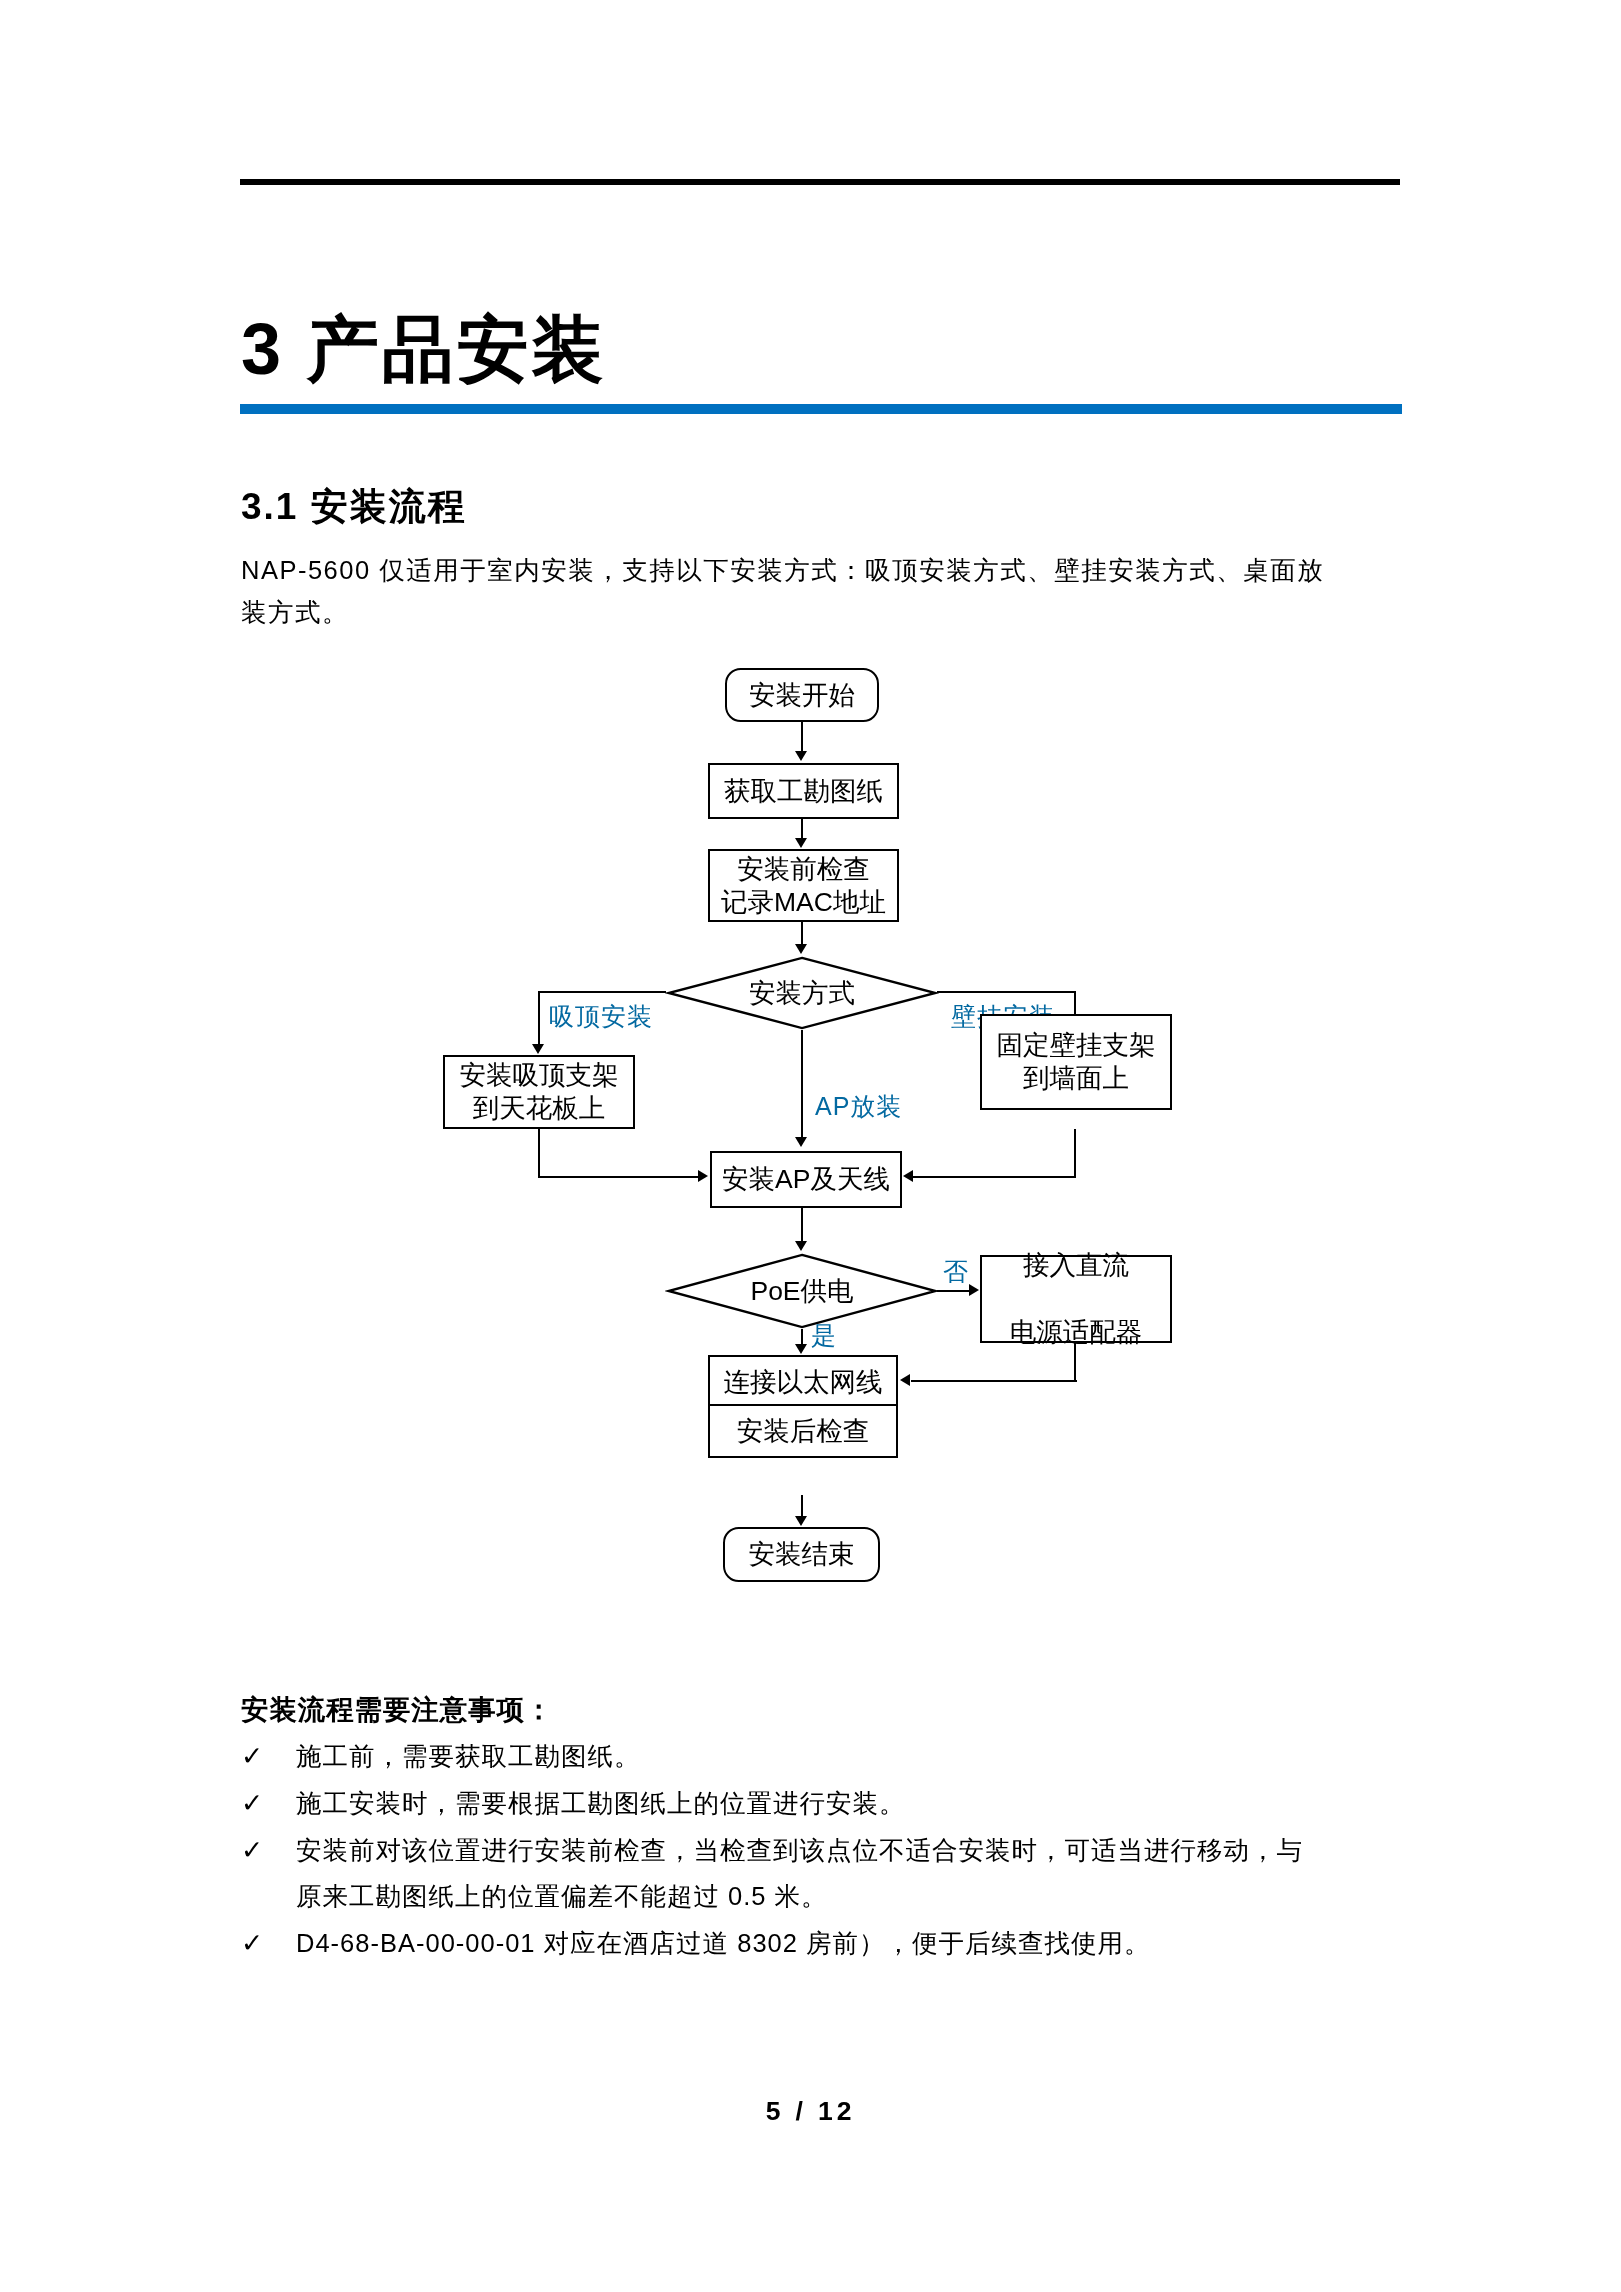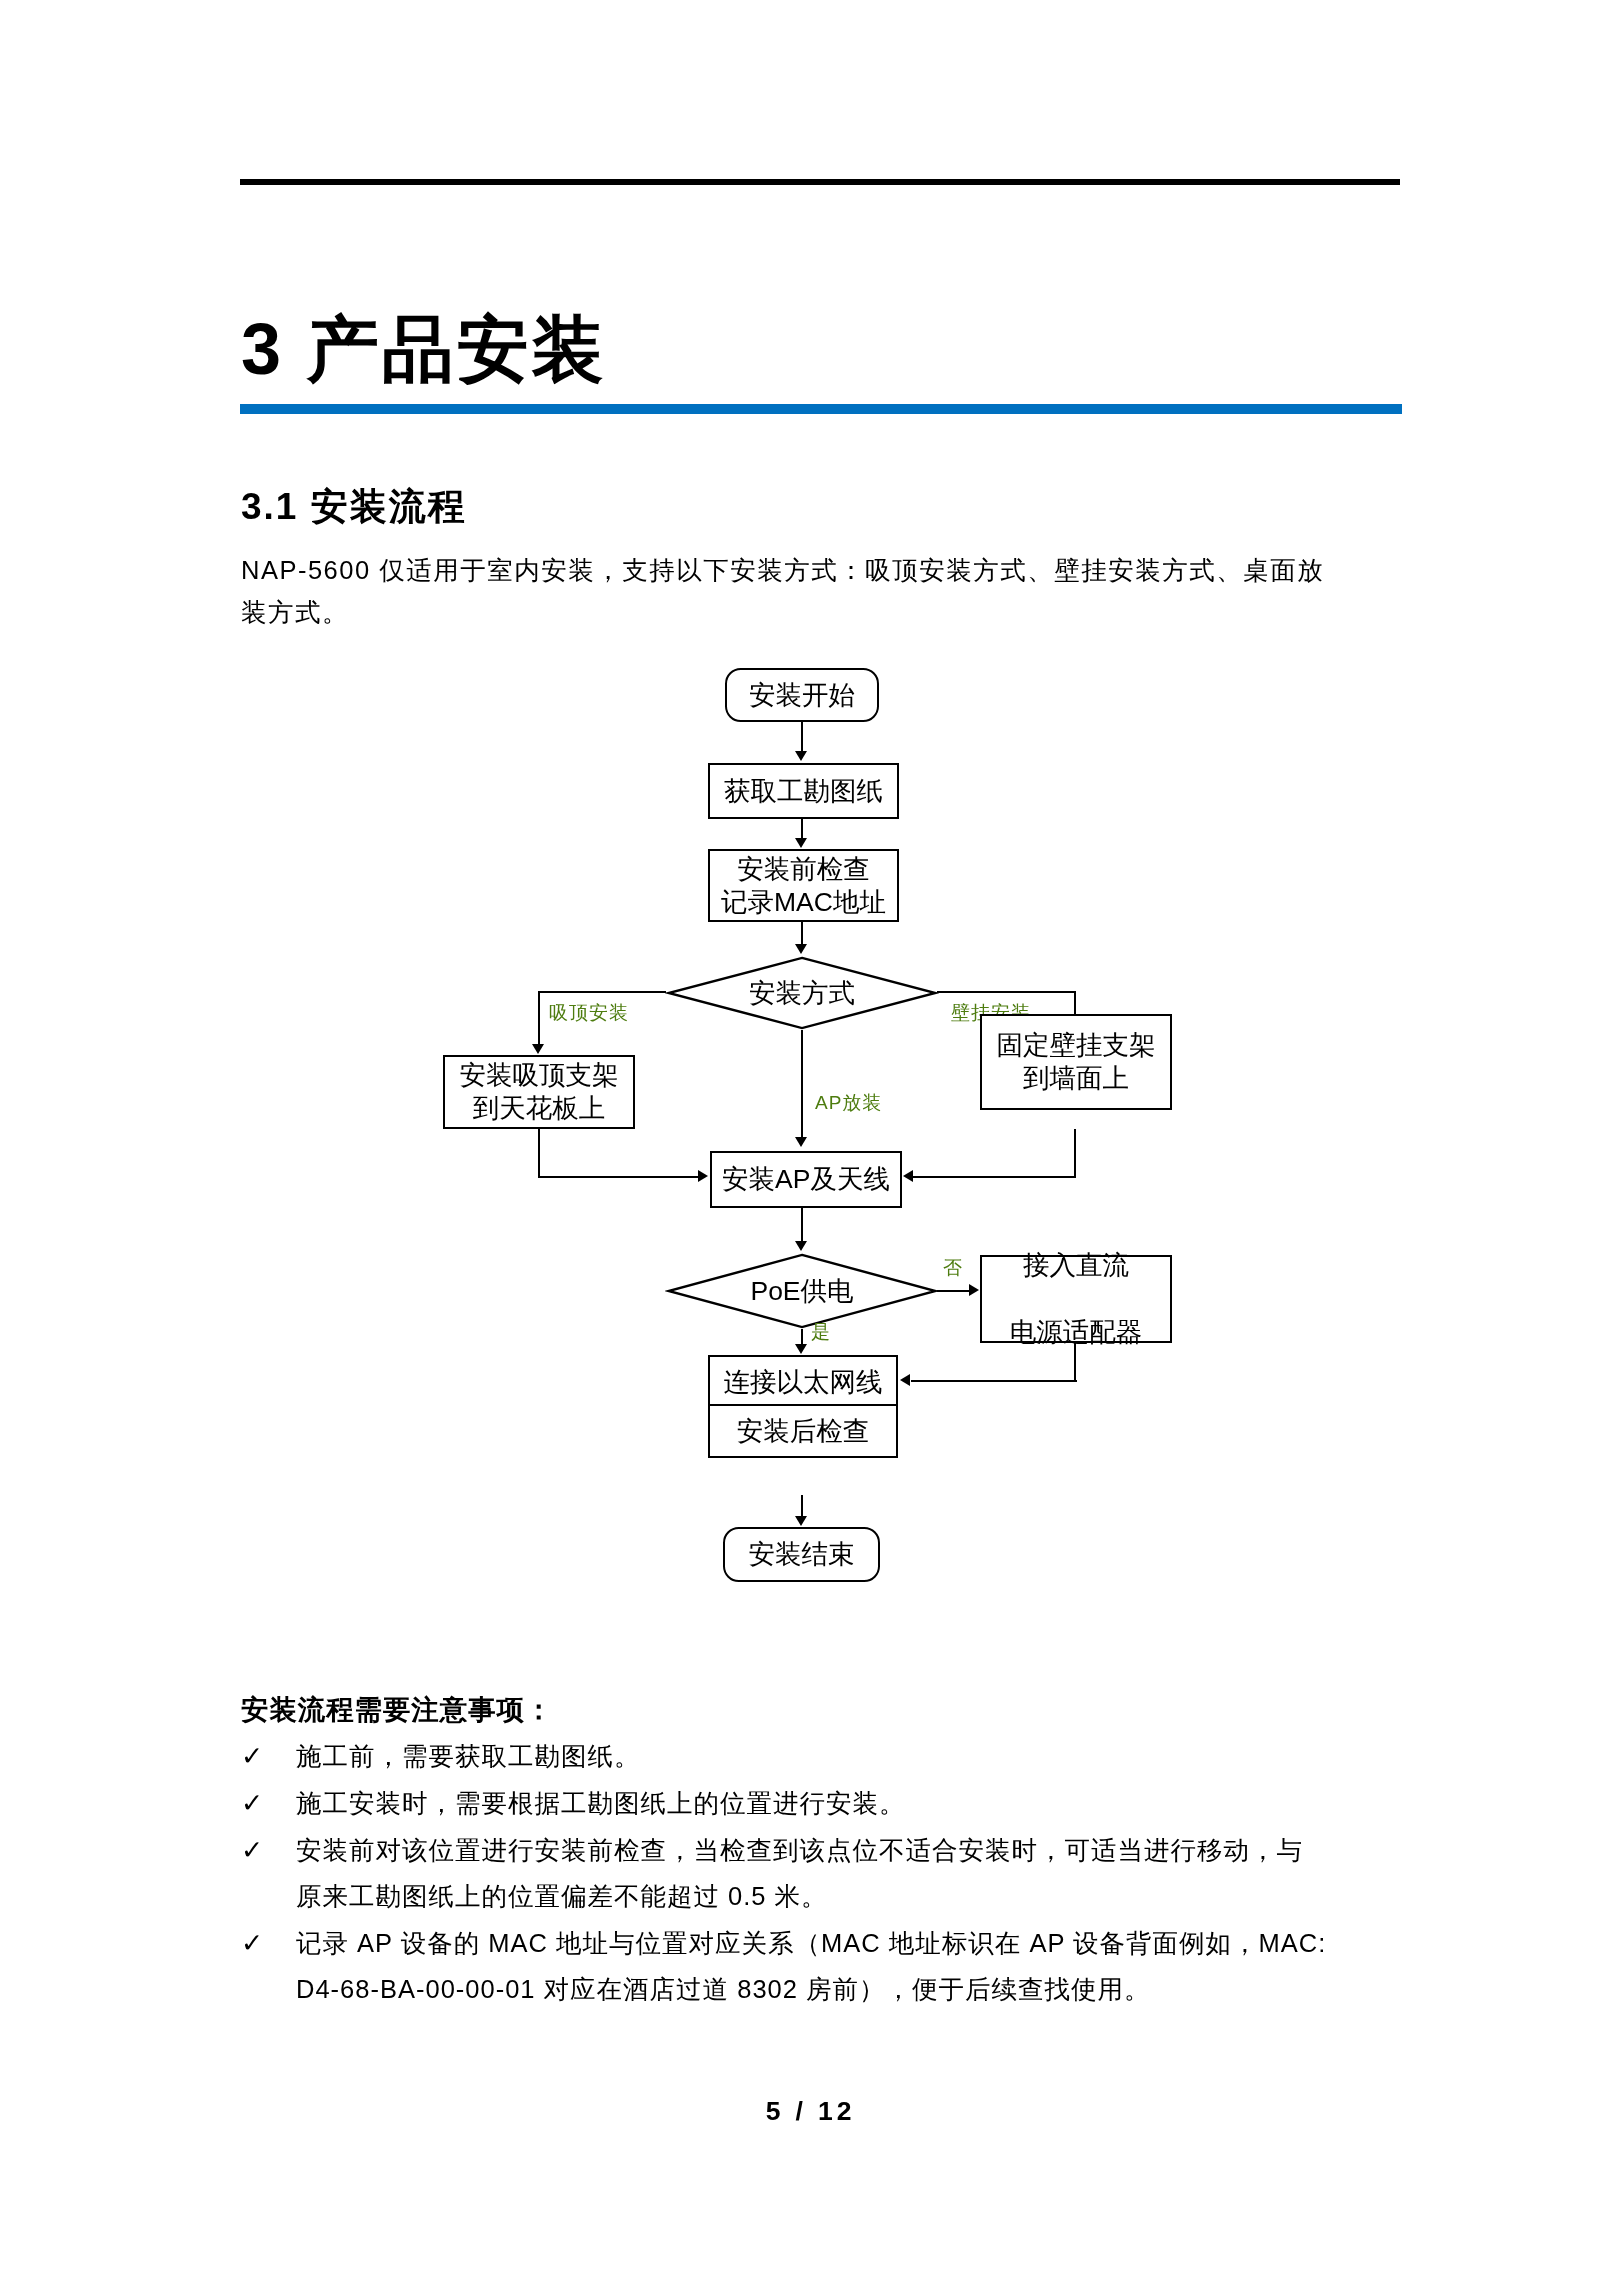--- a/index.html
+++ b/index.html
@@ -27,21 +27,21 @@
   }
   .fc-rounded{border-radius:15.7px;}
   .vline{position:absolute;width:2px;background:#000;}
   .hline{position:absolute;height:2px;background:#000;}
   .arr-d{position:absolute;width:0;height:0;border-left:6.9px solid transparent;border-right:6.9px solid transparent;border-top:10.8px solid #000;}
   .arr-r{position:absolute;width:0;height:0;border-top:6.9px solid transparent;border-bottom:6.9px solid transparent;border-left:10.8px solid #000;}
   .arr-l{position:absolute;width:0;height:0;border-top:6.9px solid transparent;border-bottom:6.9px solid transparent;border-right:10.8px solid #000;}
   .diamond{position:absolute;}
   .diamond svg{display:block;}
   .diamond .dtext{position:absolute;left:0;top:0;width:100%;height:100%;display:flex;align-items:center;justify-content:center;font-size:26.5px;}
-  .rlabel{position:absolute;color:#4d7c0f;font-size:19px;letter-spacing:1px;white-space:nowrap;}
+  .rlabel{position:absolute;color:#0369a1;font-size:25px;letter-spacing:1px;white-space:nowrap;}
 
   
   .notes{position:absolute;left:241px;top:1692px;width:1166px;}
   .notes-heading{font-size:27.4px;font-weight:bold;letter-spacing:1px;margin-bottom:5px;}
   .note-item{display:grid;grid-template-columns:55px 1fr;margin-bottom:1px;}
   .check{font-size:26.5px;line-height:46px;font-weight:bold;}
   .note-lines{font-size:25.5px;line-height:46px;letter-spacing:1px;}
   .footer{position:absolute;left:0;top:2096px;width:100%;text-align:center;font-size:26.5px;font-weight:bold;letter-spacing:3.9px;}
 </style>
 </head>
@@ -187,21 +187,20 @@
       <span class="check">✓</span>
       <div class="note-lines">
         <div>安装前对该位置进行安装前检查，当检查到该点位不适合安装时，可适当进行移动，与</div>
         <div>原来工勘图纸上的位置偏差不能超过 0.5 米。</div>
       </div>
     </div>
 
     <div class="note-item">
       <span class="check">✓</span>
       <div class="note-lines">
-        <div>记录 AP 设备的 MAC 地址与位置对应关系（MAC 地址标识在 AP 设备背面例如，MAC:</div>
         <div>D4-68-BA-00-00-01 对应在酒店过道 8302 房前），便于后续查找使用。</div>
       </div>
     </div>
   </div>
 
   <div class="footer">5 / 12</div>
 
 </div>
 
 

